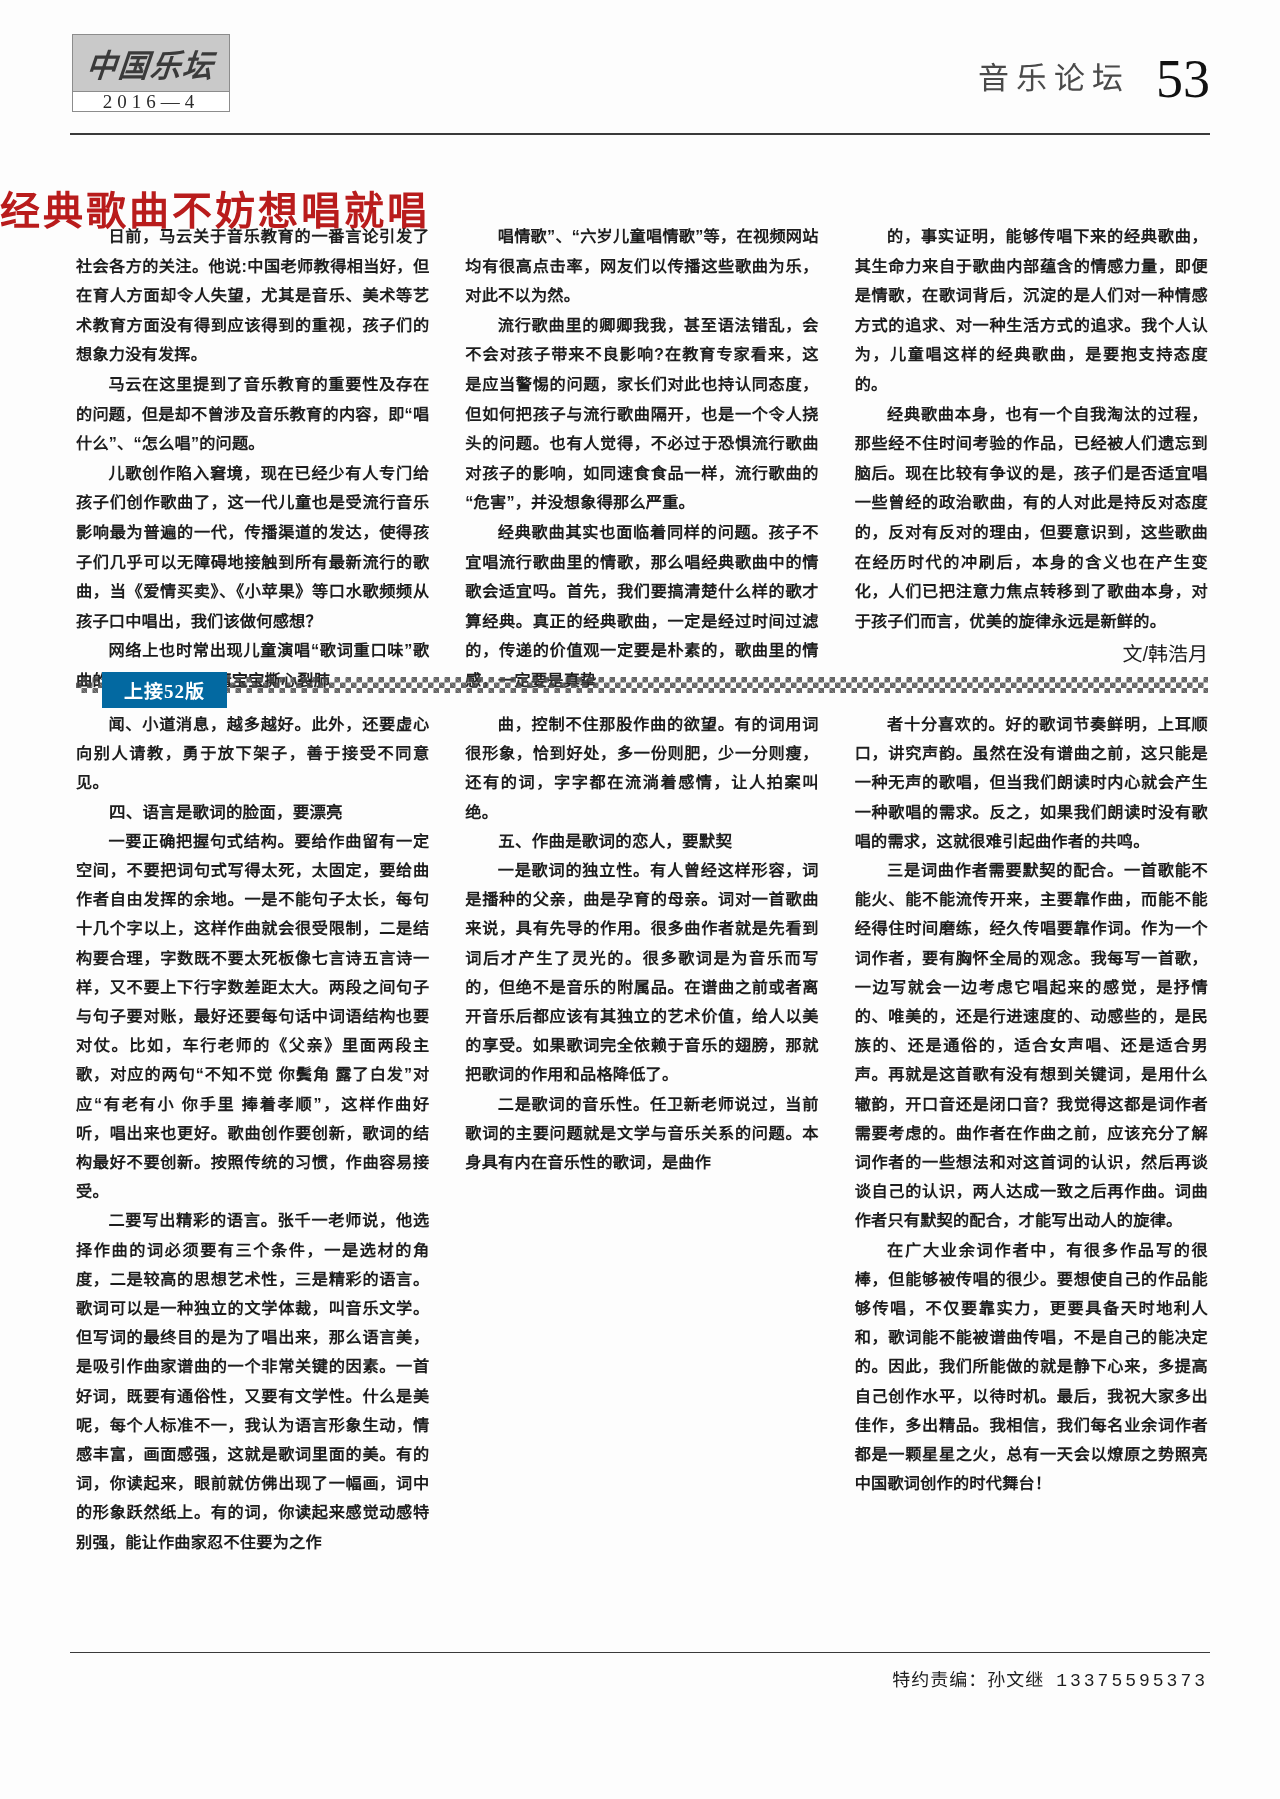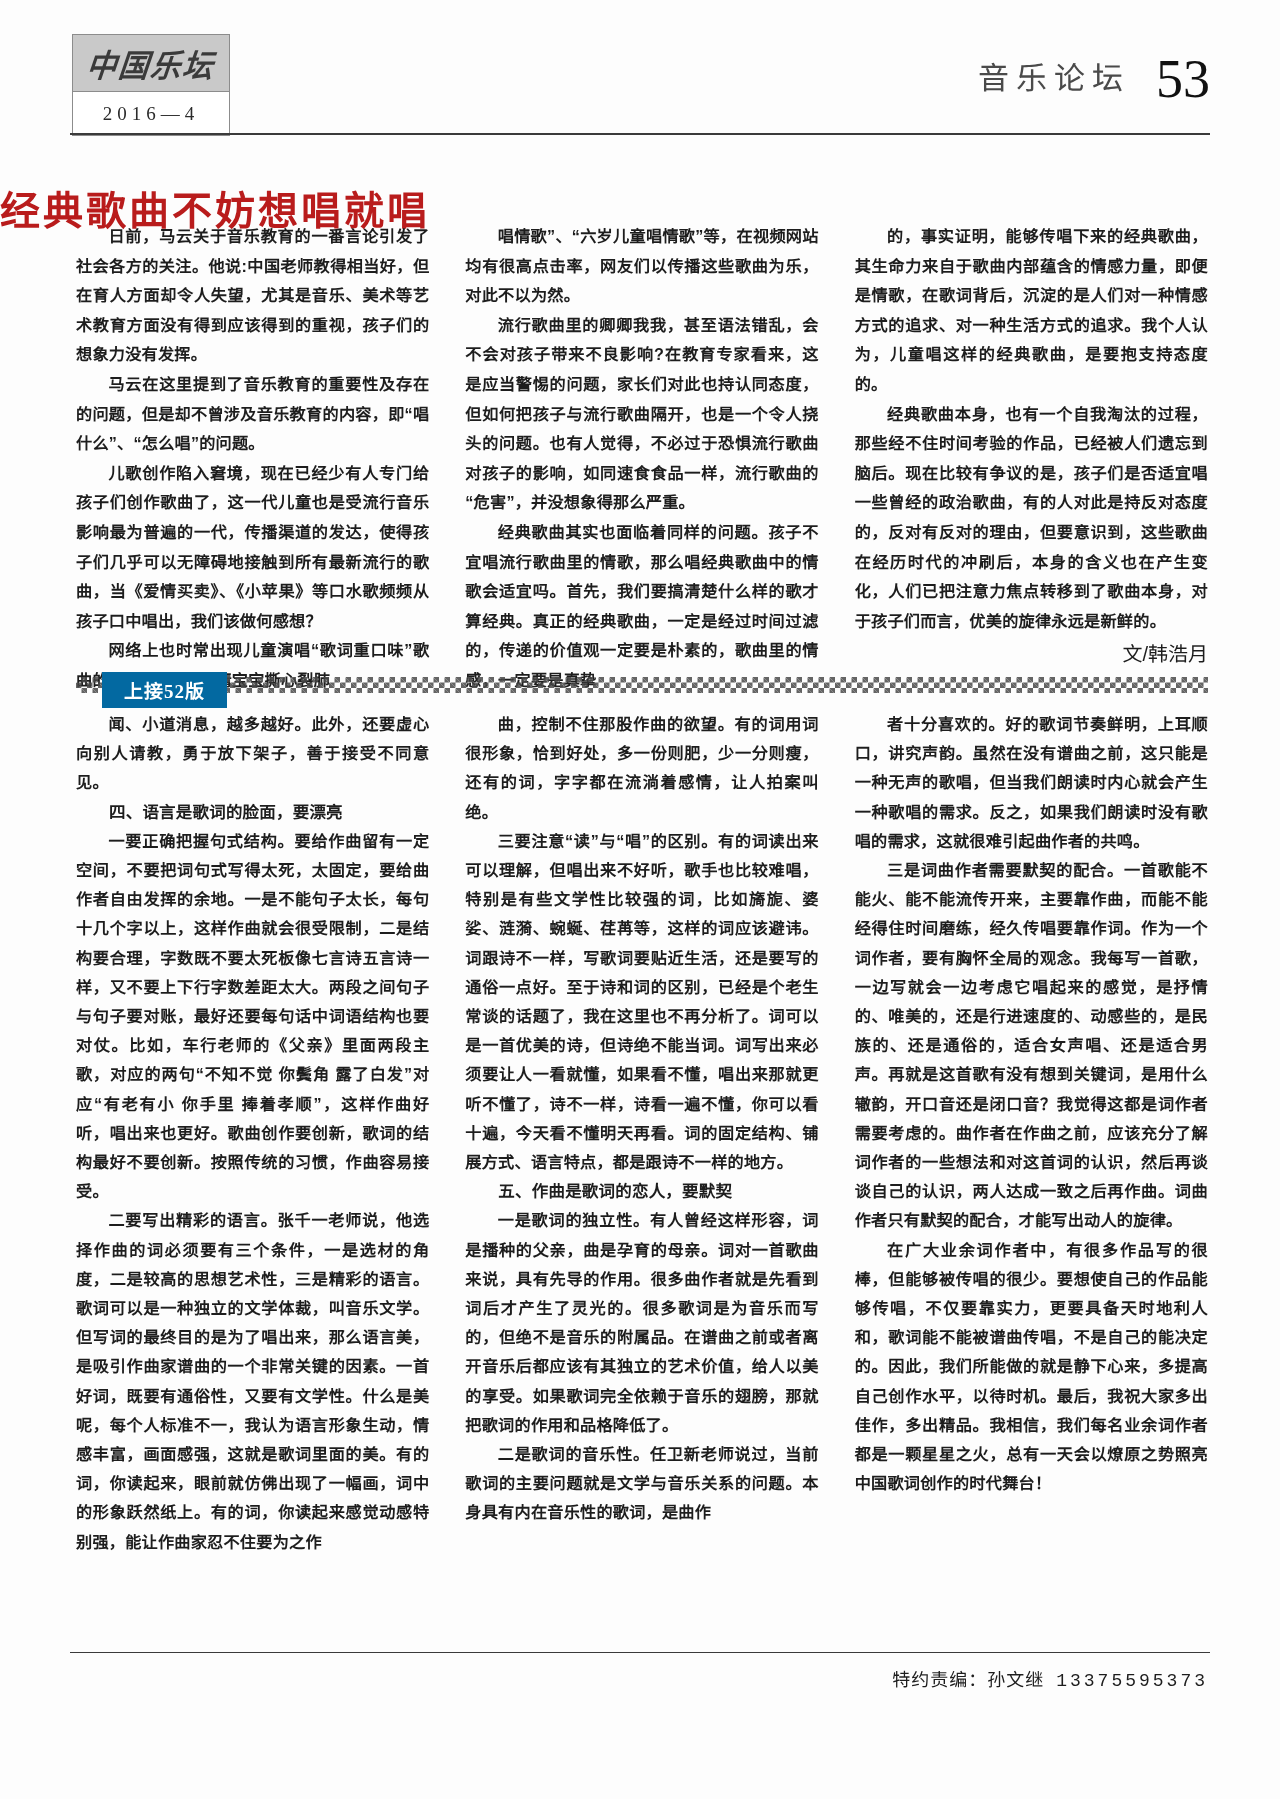--- a/index.html
+++ b/index.html
@@ -41,21 +41,21 @@
   .masthead-logo span {
     font-family: "Liberation Serif", "DejaVu Serif", serif;
     font-size: 30px;
     font-weight: 700;
     font-style: italic;
     letter-spacing: 2px;
     color: #3a3a3a;
     transform: skewX(-6deg) scaleY(1.06);
   }
   .masthead-year {
-    height: 44px;
+    height: 20px;
     border: 1px solid #8c8c8c;
     border-top: none;
     background: #ffffff;
     display: flex;
     align-items: center;
     justify-content: center;
     box-sizing: border-box;
   }
   .masthead-year span {
     font-family: "Liberation Serif", "DejaVu Serif", serif;
@@ -269,21 +269,20 @@
 
   <div class="lower-cols">
     <div class="col">
       <p>闻、小道消息，越多越好。此外，还要虚心向别人请教，勇于放下架子，善于接受不同意见。</p>
       <p class="subhead">四、语言是歌词的脸面，要漂亮</p>
       <p>一要正确把握句式结构。要给作曲留有一定空间，不要把词句式写得太死，太固定，要给曲作者自由发挥的余地。一是不能句子太长，每句十几个字以上，这样作曲就会很受限制，二是结构要合理，字数既不要太死板像七言诗五言诗一样，又不要上下行字数差距太大。两段之间句子与句子要对账，最好还要每句话中词语结构也要对仗。比如，车行老师的《父亲》里面两段主歌，对应的两句“不知不觉 你鬓角 露了白发”对应“有老有小 你手里 捧着孝顺”，这样作曲好听，唱出来也更好。歌曲创作要创新，歌词的结构最好不要创新。按照传统的习惯，作曲容易接受。</p>
       <p>二要写出精彩的语言。张千一老师说，他选择作曲的词必须要有三个条件，一是选材的角度，二是较高的思想艺术性，三是精彩的语言。歌词可以是一种独立的文学体裁，叫音乐文学。但写词的最终目的是为了唱出来，那么语言美，是吸引作曲家谱曲的一个非常关键的因素。一首好词，既要有通俗性，又要有文学性。什么是美呢，每个人标准不一，我认为语言形象生动，情感丰富，画面感强，这就是歌词里面的美。有的词，你读起来，眼前就仿佛出现了一幅画，词中的形象跃然纸上。有的词，你读起来感觉动感特别强，能让作曲家忍不住要为之作</p>
     </div>
     <div class="col">
       <p>曲，控制不住那股作曲的欲望。有的词用词很形象，恰到好处，多一份则肥，少一分则瘦，还有的词，字字都在流淌着感情，让人拍案叫绝。</p>
-      <p>三要注意“读”与“唱”的区别。有的词读出来可以理解，但唱出来不好听，歌手也比较难唱，特别是有些文学性比较强的词，比如旖旎、婆娑、涟漪、蜿蜒、荏苒等，这样的词应该避讳。词跟诗不一样，写歌词要贴近生活，还是要写的通俗一点好。至于诗和词的区别，已经是个老生常谈的话题了，我在这里也不再分析了。词可以是一首优美的诗，但诗绝不能当词。词写出来必须要让人一看就懂，如果看不懂，唱出来那就更听不懂了，诗不一样，诗看一遍不懂，你可以看十遍，今天看不懂明天再看。词的固定结构、铺展方式、语言特点，都是跟诗不一样的地方。</p>
       <p class="subhead">五、作曲是歌词的恋人，要默契</p>
       <p>一是歌词的独立性。有人曾经这样形容，词是播种的父亲，曲是孕育的母亲。词对一首歌曲来说，具有先导的作用。很多曲作者就是先看到词后才产生了灵光的。很多歌词是为音乐而写的，但绝不是音乐的附属品。在谱曲之前或者离开音乐后都应该有其独立的艺术价值，给人以美的享受。如果歌词完全依赖于音乐的翅膀，那就把歌词的作用和品格降低了。</p>
       <p>二是歌词的音乐性。任卫新老师说过，当前歌词的主要问题就是文学与音乐关系的问题。本身具有内在音乐性的歌词，是曲作</p>
     </div>
     <div class="col">
       <p>者十分喜欢的。好的歌词节奏鲜明，上耳顺口，讲究声韵。虽然在没有谱曲之前，这只能是一种无声的歌唱，但当我们朗读时内心就会产生一种歌唱的需求。反之，如果我们朗读时没有歌唱的需求，这就很难引起曲作者的共鸣。</p>
       <p>三是词曲作者需要默契的配合。一首歌能不能火、能不能流传开来，主要靠作曲，而能不能经得住时间磨练，经久传唱要靠作词。作为一个词作者，要有胸怀全局的观念。我每写一首歌，一边写就会一边考虑它唱起来的感觉，是抒情的、唯美的，还是行进速度的、动感些的，是民族的、还是通俗的，适合女声唱、还是适合男声。再就是这首歌有没有想到关键词，是用什么辙韵，开口音还是闭口音？我觉得这都是词作者需要考虑的。曲作者在作曲之前，应该充分了解词作者的一些想法和对这首词的认识，然后再谈谈自己的认识，两人达成一致之后再作曲。词曲作者只有默契的配合，才能写出动人的旋律。</p>
       <p>在广大业余词作者中，有很多作品写的很棒，但能够被传唱的很少。要想使自己的作品能够传唱，不仅要靠实力，更要具备天时地利人和，歌词能不能被谱曲传唱，不是自己的能决定的。因此，我们所能做的就是静下心来，多提高自己创作水平，以待时机。最后，我祝大家多出佳作，多出精品。我相信，我们每名业余词作者都是一颗星星之火，总有一天会以燎原之势照亮中国歌词创作的时代舞台！</p>
     </div>
   </div>

